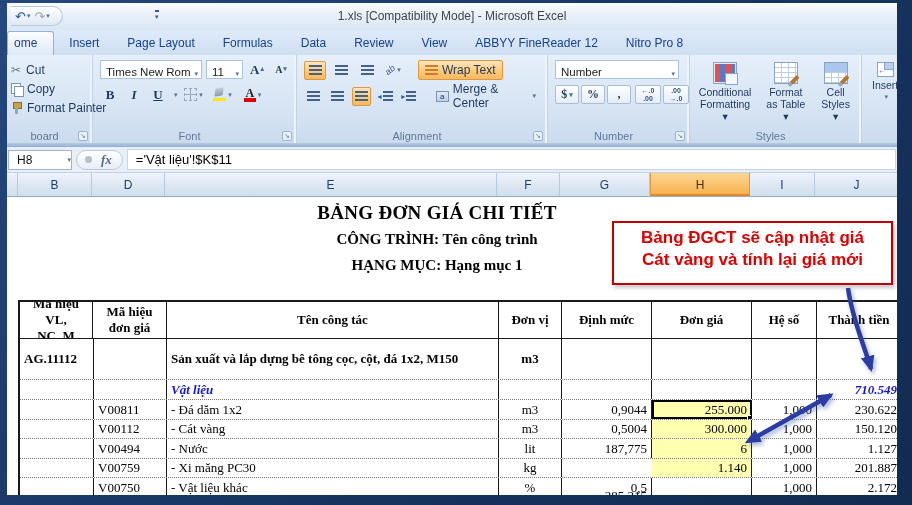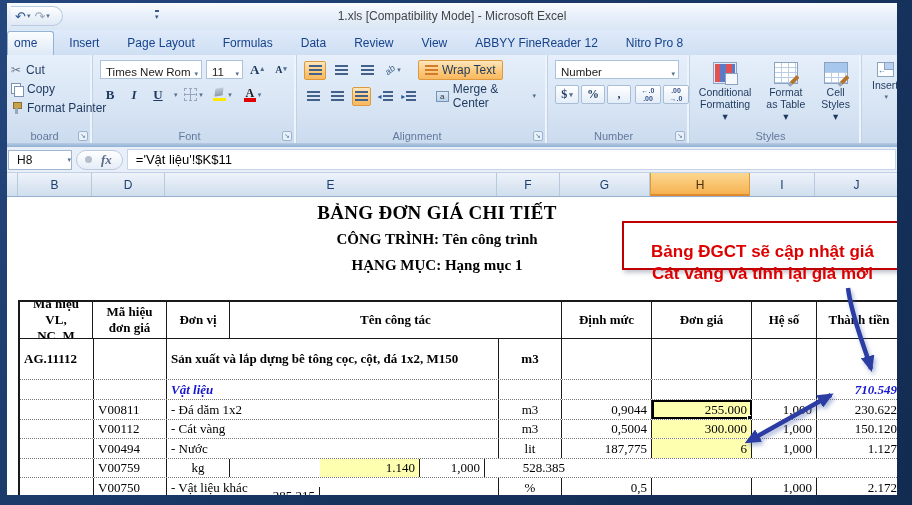--- a/index.html
+++ b/index.html
@@ -108,21 +108,21 @@
   .cols{height:24px;display:flex;background:linear-gradient(#eef3fb,#dde7f3 55%,#d0deed);border-bottom:1px solid #93aecb;flex:none;}
   .colh{height:100%;border-right:1px solid #b6c9dd;display:flex;align-items:center;justify-content:center;font-size:12px;color:#1d3f6e;flex:none;}
   .colh.sel{background:linear-gradient(#fcd791,#f8bb60 70%,#f6ad48);border-right:1px solid #dd9a3c;border-left:1px solid #dd9a3c;box-shadow:inset 0 -2px 0 #e08a2d;color:#4a3009;}
 
   
   .sheet{flex:1;background:#fff;position:relative;overflow:hidden;font-family:"Liberation Serif",serif;}
   .stitle{position:absolute;left:0;width:860px;text-align:center;font-weight:bold;color:#000;}
   .t1{top:5px;font-size:19px;letter-spacing:.3px;}
   .t2{top:34px;font-size:15px;}
   .t3{top:60px;font-size:15px;}
-  .callout{position:absolute;left:605px;top:24px;width:281px;height:49px;background:#fff;border:2px solid #c00000;box-shadow:2px 3px 4px rgba(110,120,140,.4);color:#dd0000;font-family:"Liberation Sans",sans-serif;font-weight:bold;font-size:17px;line-height:22px;text-align:center;padding-top:18px;margin-left:10px;}
+  .callout{position:absolute;left:605px;top:24px;width:281px;height:64px;background:#fff;border:2px solid #c00000;box-shadow:2px 3px 4px rgba(110,120,140,.4);color:#dd0000;font-family:"Liberation Sans",sans-serif;font-weight:bold;font-size:17px;line-height:22px;text-align:center;padding-top:4px;}
 
   .tbl{position:absolute;left:11px;top:103px;border:2px solid #1a1a1a;background:#fff;}
   .tr{display:flex;border-bottom:1px dotted #777;}
   .tr.th-row{border-bottom:1px solid #1a1a1a;}
   .tr:last-child{border-bottom:none;}
   .td{height:100%;border-right:1px solid #1a1a1a;padding:0 4px;font-size:13px;color:#000;display:flex;align-items:center;overflow:hidden;flex:none;}
   .td:last-child{border-right:none;}
   .td.c{justify-content:center;text-align:center;}
   .td.r{justify-content:flex-end;}
   .td.b{font-weight:bold;}
@@ -348,22 +348,22 @@
     <div class="stitle t1">BẢNG ĐƠN GIÁ CHI TIẾT</div>
     <div class="stitle t2">CÔNG TRÌNH: Tên công trình</div>
     <div class="stitle t3">HẠNG MỤC: Hạng mục 1</div>
 
     <div class="tbl">
           <div class="tr th-row" style="height: 37px;">
             <div class="td th" style="width: 73px;">Mã hiệu VL,
 NC, M</div>
             <div class="td th" style="width: 74px;">Mã hiệu
 đơn giá</div>
+            <div class="td th" style="width: 332px;">Tên công tác</div>
             <div class="td th" style="width: 63px;">Đơn vị</div>
-            <div class="td th" style="width: 332px;">Tên công tác</div>
             <div class="td th" style="width: 90px;">Định mức</div>
             <div class="td th" style="width: 100px;">Đơn giá</div>
             <div class="td th" style="width: 65px;">Hệ số</div>
             <div class="td th" style="width: 84px;">Thành tiền</div>
           </div>
           <div class="tr" style="height: 41px;">
             <div class="td l b" style="width: 74px;">AG.11112</div>
             <div class="td l b" style="width: 73px;"></div>
             <div class="td l b" style="width: 332px;">Sản xuất và lắp dựng bê tông cọc, cột, đá 1x2, M150</div>
             <div class="td c b" style="width: 63px;">m3</div>
@@ -408,25 +408,26 @@
             <div class="td l" style="width: 332px;">- Nước</div>
             <div class="td c" style="width: 63px;">lit</div>
             <div class="td r" style="width: 90px;">187,775</div>
             <div class="td r yellow" style="width: 100px;">6</div>
             <div class="td r" style="width: 65px;">1,000</div>
             <div class="td r" style="width: 84px;">1.127</div>
           </div>
           <div class="tr" style="height: 19px;">
             <div class="td l" style="width: 74px;"></div>
             <div class="td l" style="width: 73px;">V00759</div>
+            <div class="td l" style="width: 332px;">- Xi măng PC30</div>
             <div class="td c" style="width: 63px;">kg</div>
             <div class="td r" style="width: 90px; margin-top: 28px;">285,215</div>
             <div class="td r yellow" style="width: 100px;">1.140</div>
             <div class="td r" style="width: 65px;">1,000</div>
-            <div class="td r" style="width: 84px;">528.385</div>
+            <div class="td r" style="width: 84px;">201.887</div>
           </div>
           <div class="tr" style="height: 20px;">
             <div class="td l" style="width: 74px;"></div>
             <div class="td l" style="width: 73px;">V00750</div>
             <div class="td l" style="width: 332px;">- Vật liệu khác</div>
             <div class="td c" style="width: 63px;">%</div>
             <div class="td r" style="width: 90px;">0,5</div>
             <div class="td r" style="width: 100px;"></div>
             <div class="td r" style="width: 65px;">1,000</div>
             <div class="td r" style="width: 84px;">2.172</div>

